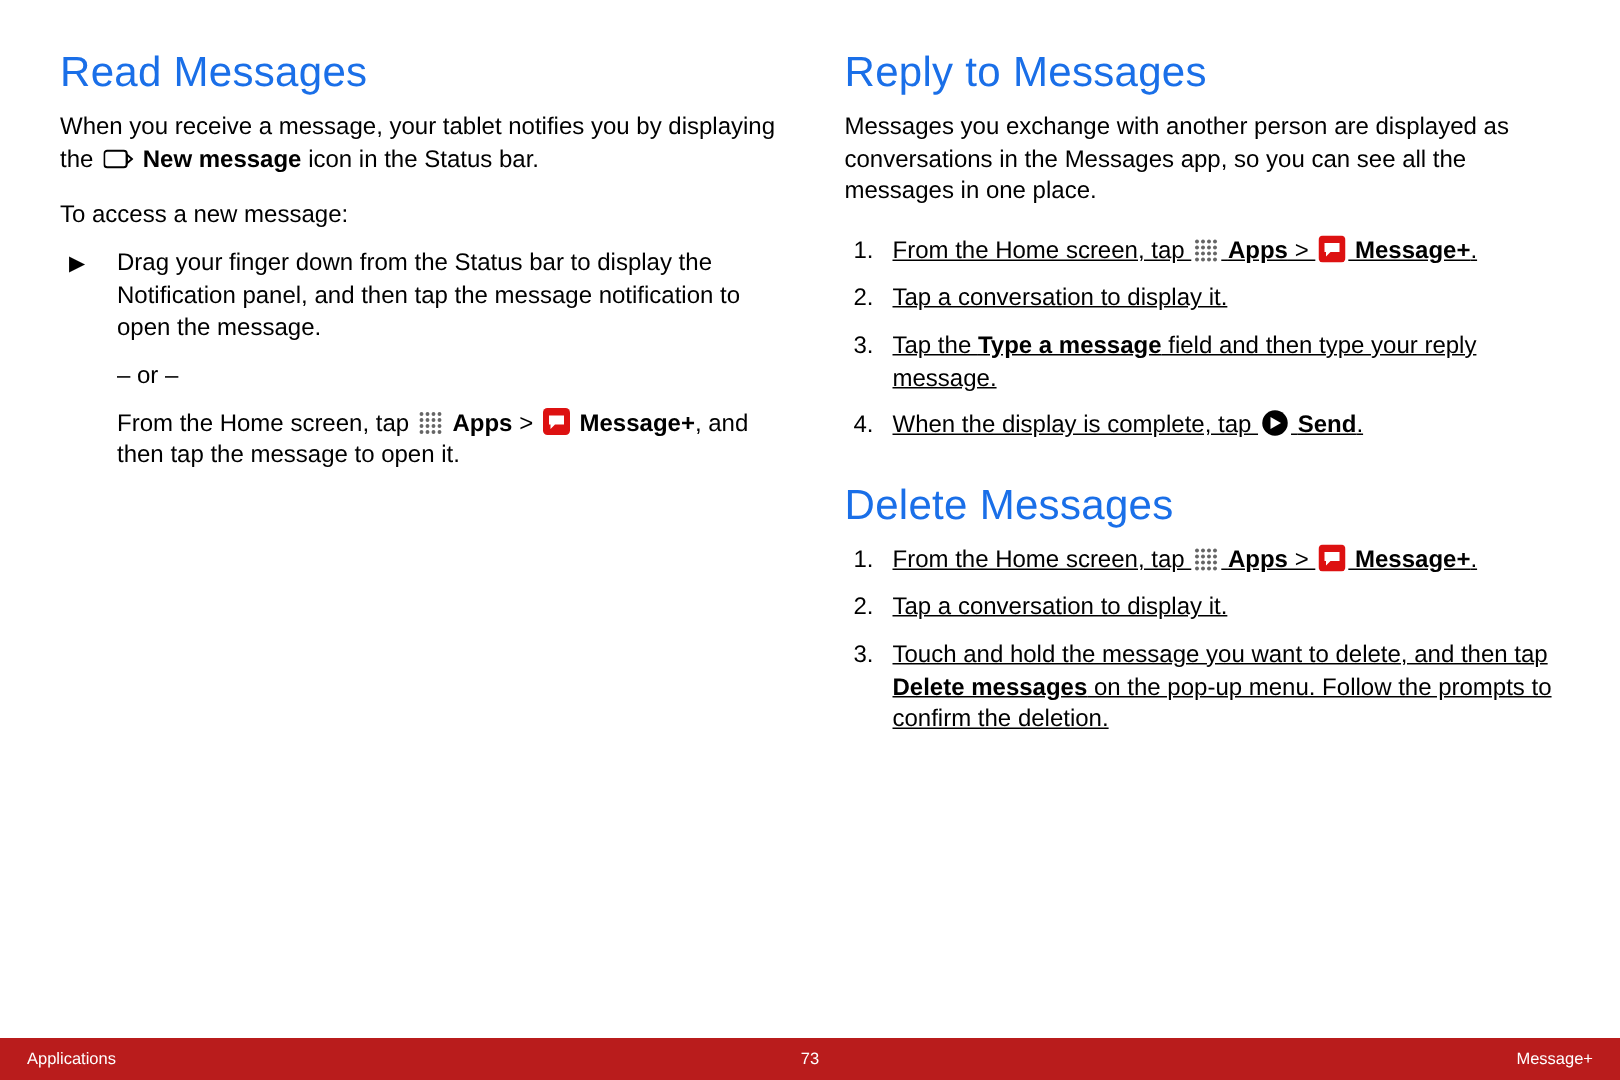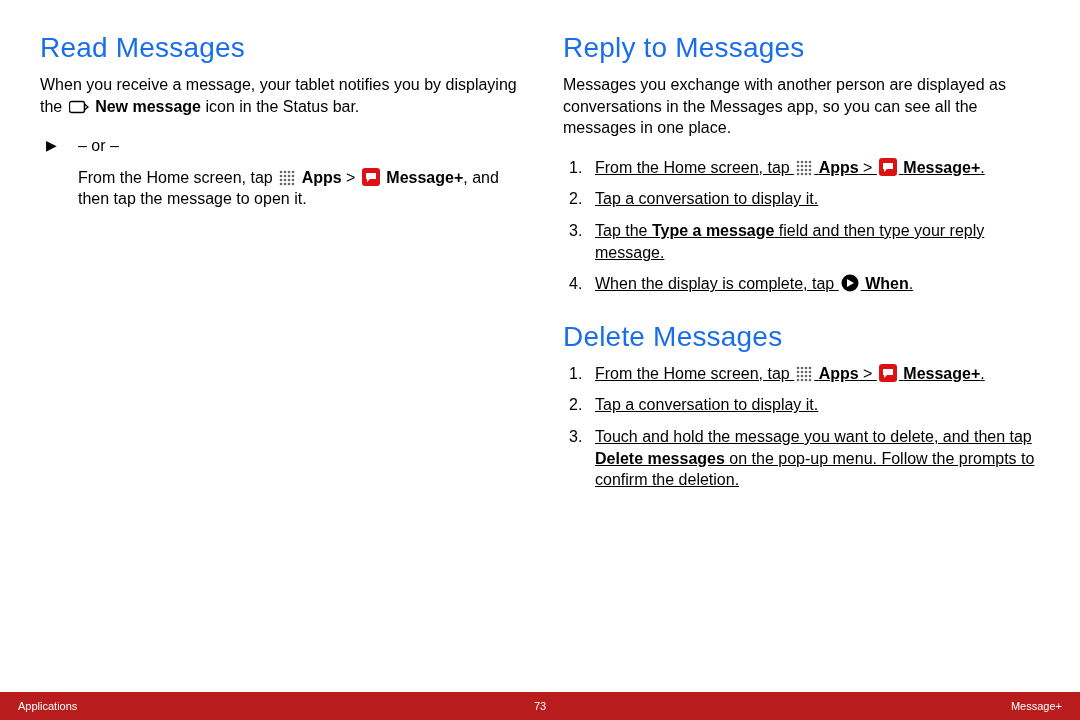--- a/index.html
+++ b/index.html
@@ -120,23 +120,25 @@
       <span class="inline-icon">
         <svg width="20" height="16" viewBox="0 0 20 16">
           <rect x="0.5" y="2.5" width="15" height="11" rx="2" ry="2" fill="none" stroke="#000" stroke-width="1.3"></rect>
           <path d="M15.5 5 L19 8 L15.5 11 Z" fill="none" stroke="#000" stroke-width="1.3"></path>
         </svg>
       </span>
       <b>New message</b>
       <span> icon in the Status bar.</span>
     </p>
 
+    <p class="lead-in">To access a new message:</p>
 
     <div class="arrow-block">
       <span class="arrow">▶</span>
+      <p>Drag your finger down from the Status bar to display the Notification panel, and then tap the message notification to open the message.</p>
       <p class="or-line">– or –</p>
       <p>
         <span>From the Home screen, tap </span>
         <span class="inline-icon">
           <svg width="16" height="16" viewBox="0 0 16 16">
             <g fill="#666">
               <circle cx="2" cy="2" r="1.3"></circle>
                 <circle cx="6" cy="2" r="1.3"></circle>
                 <circle cx="10" cy="2" r="1.3"></circle>
                 <circle cx="14" cy="2" r="1.3"></circle>
@@ -209,21 +211,21 @@
         <span>Tap the </span><b>Type a message</b><span> field and then type your reply message.</span>
       </li>
       <li>
         <span>When the display is complete, tap </span>
         <span class="inline-icon">
           <svg width="18" height="18" viewBox="0 0 18 18">
               <circle cx="9" cy="9" r="8.5" fill="#000"></circle>
               <path d="M6 5 L13 9 L6 13 Z" fill="#fff"></path>
             </svg>
         </span>
-        <b>When</b><span>.</span>
+        <b>Send</b><span>.</span>
       </li>
     </ol>
 
     <h2 class="section-heading">Delete Messages</h2>
     <ol class="numlist">
       <li>
         <span>From the Home screen, tap </span>
         <span class="inline-icon">
           <svg width="16" height="16" viewBox="0 0 16 16">
               <g fill="#666">

